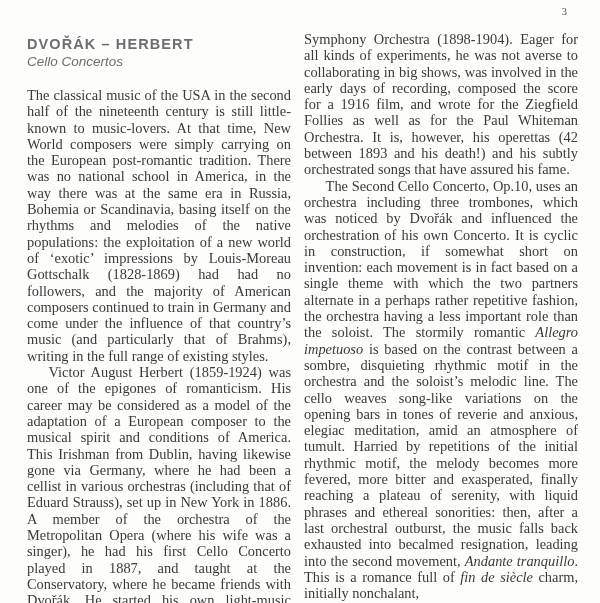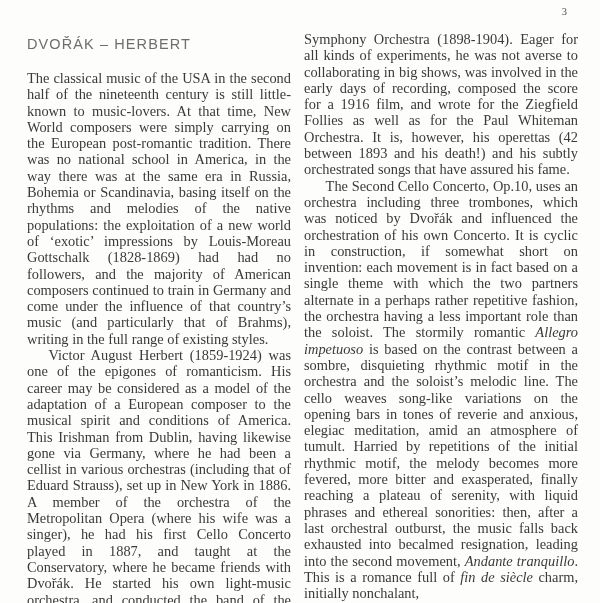--- a/index.html
+++ b/index.html
@@ -48,21 +48,21 @@
   .header {
     text-align: left;
     margin-bottom: 17px;
   }
   .header .title {
     font-family: "Liberation Sans", sans-serif;
     font-size: 14.5px;
     line-height: 17px;
     letter-spacing: 1.1px;
     color: #6e6e6e;
-    font-weight: 400;
+    font-weight: 700;
     margin: 0;
   }
   .header .subtitle {
     font-family: "Liberation Sans", sans-serif;
     font-style: italic;
     font-size: 13.5px;
     line-height: 16px;
     color: #6e6e6e;
     margin: 1px 0 0 0;
   }
@@ -78,20 +78,21 @@
 </head>
 <body>
 
 <div class="page">
 
   <div class="page-number">3</div>
 
   <div class="col col-left">
     <div class="header">
       <h1 class="title">DVOŘÁK – HERBERT</h1>
+      <div class="subtitle">Cello Concertos</div>
     </div>
     <div class="body-text">
         <p class="para"><span>The classical music of the USA in the second half of the nineteenth century is still little-known to music-lovers. At that time, New World composers were simply carrying on the European post-romantic tradition. There was no national school in America, in the way there was at the same era in Russia, Bohemia or Scandinavia, basing itself on the rhythms and melodies of the native populations: the exploitation of a new world of ‘exotic’ impressions by Louis-Moreau Gottschalk (1828-1869) had had no followers, and the majority of American composers continued to train in Germany and come under the influence of that country’s music (and particularly that of Brahms), writing in the full range of existing styles.</span></p>
         <p class="para indent"><span>Victor August Herbert (1859-1924) was one of the epigones of romanticism. His career may be considered as a model of the adaptation of a European composer to the musical spirit and conditions of America. This Irishman from Dublin, having likewise gone via Germany, where he had been a cellist in various orchestras (including that of Eduard Strauss), set up in New York in 1886. A member of the orchestra of the Metropolitan Opera (where his wife was a singer), he had his first Cello Concerto played in 1887, and taught at the Conservatory, where he became friends with Dvořák. He started his own light-music orchestra, and conducted the band of the 22nd Regiment of the National Guard and then the Pittsburgh</span></p>
       </div>
   </div>
 
   <div class="col col-right">
     <div class="body-text">
         <p class="para"><span>Symphony Orchestra (1898-1904). Eager for all kinds of experiments, he was not averse to collaborating in big shows, was involved in the early days of recording, composed the score for a 1916 film, and wrote for the Ziegfield Follies as well as for the Paul Whiteman Orchestra. It is, however, his operettas (42 between 1893 and his death!) and his subtly orchestrated songs that have assured his fame.</span></p>

